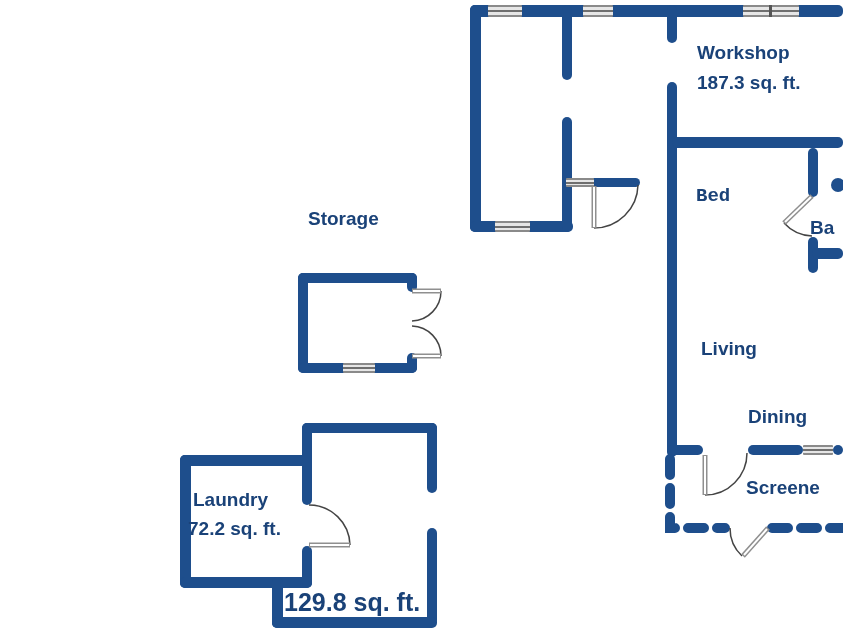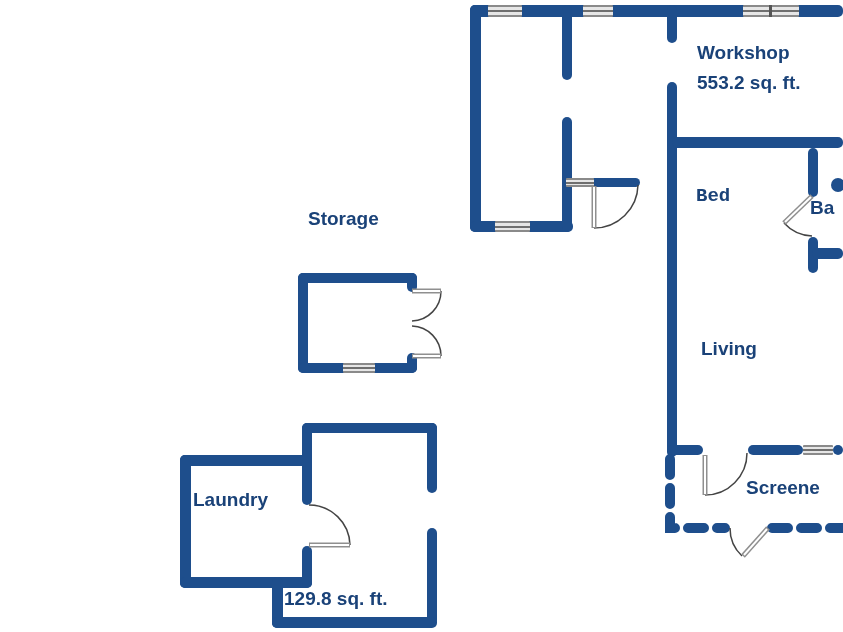--- a/index.html
+++ b/index.html
@@ -32,21 +32,21 @@
     position:absolute;background:#1e4e8c;border-radius:50%;
   }
   .label{
     position:absolute;
     color:#1a4278;
     font-weight:bold;
     white-space:nowrap;
     line-height:1.1;
   }
   .f25{font-size:19px;}
-  .f27{font-size:19px;text-align:center;}
+  .f27{font-size:25px;text-align:center;}
   svg.overlay{position:absolute;left:0;top:0;}
 </style>
 </head>
 <body>
 
 <div id="plan">
 
   <div class="wall" style="left:470px;top:5px;width:373px;height:12px;"></div>
   <div class="wall" style="left:470px;top:5px;width:11px;height:227px;"></div>
   <div class="wall" style="left:470px;top:221px;width:103px;height:11px;"></div>
@@ -123,27 +123,29 @@
 
     <path d="M 441,291 A 30 30 0 0 1 412,321" fill="none" stroke="#444" stroke-width="1.5"></path>
     <line x1="412" y1="291" x2="441" y2="291" stroke="#8f8f8f" stroke-width="5"></line>
     <line x1="413" y1="291" x2="440" y2="291" stroke="#ffffff" stroke-width="2"></line>
     <path d="M 441,356 A 30 30 0 0 0 412,326" fill="none" stroke="#444" stroke-width="1.5"></path>
     <line x1="412" y1="356" x2="441" y2="356" stroke="#8f8f8f" stroke-width="5"></line>
     <line x1="413" y1="356" x2="440" y2="356" stroke="#ffffff" stroke-width="2"></line>
   </svg>
 
   <div class="label f25" style="left:697px;top:43px;">Workshop</div>
-  <div class="label f25" style="left:697px;top:73px;">553.2 sq. ft.</div>
+  <div class="label f25" style="left:697px;top:73px;">187.3 sq. ft.</div>
 
   <div class="label f25" style="left:308px;top:209px;">Storage</div>
 
   <div class="label f25" style="left:696px;top:186px;font-family:Liberation Mono, monospace;">Bed</div>
-  <div class="label f25" style="left:810px;top:198px;">Ba</div>
+  <div class="label f25" style="left:810px;top:218px;">Ba</div>
 
   <div class="label f25" style="left:701px;top:339px;">Living</div>
+  <div class="label f25" style="left:748px;top:407px;">Dining</div>
   <div class="label f25" style="left:193px;top:490px;">Laundry</div>
 
   <div class="label f25" style="left:746px;top:478px;">Screene</div>
+  <div class="label f25" style="left:188px;top:519px;">72.2 sq. ft.</div>
 
   <div class="label f27" style="left:284px;top:589px;">129.8 sq. ft.</div>
 
 </div>
 
 </body></html>

